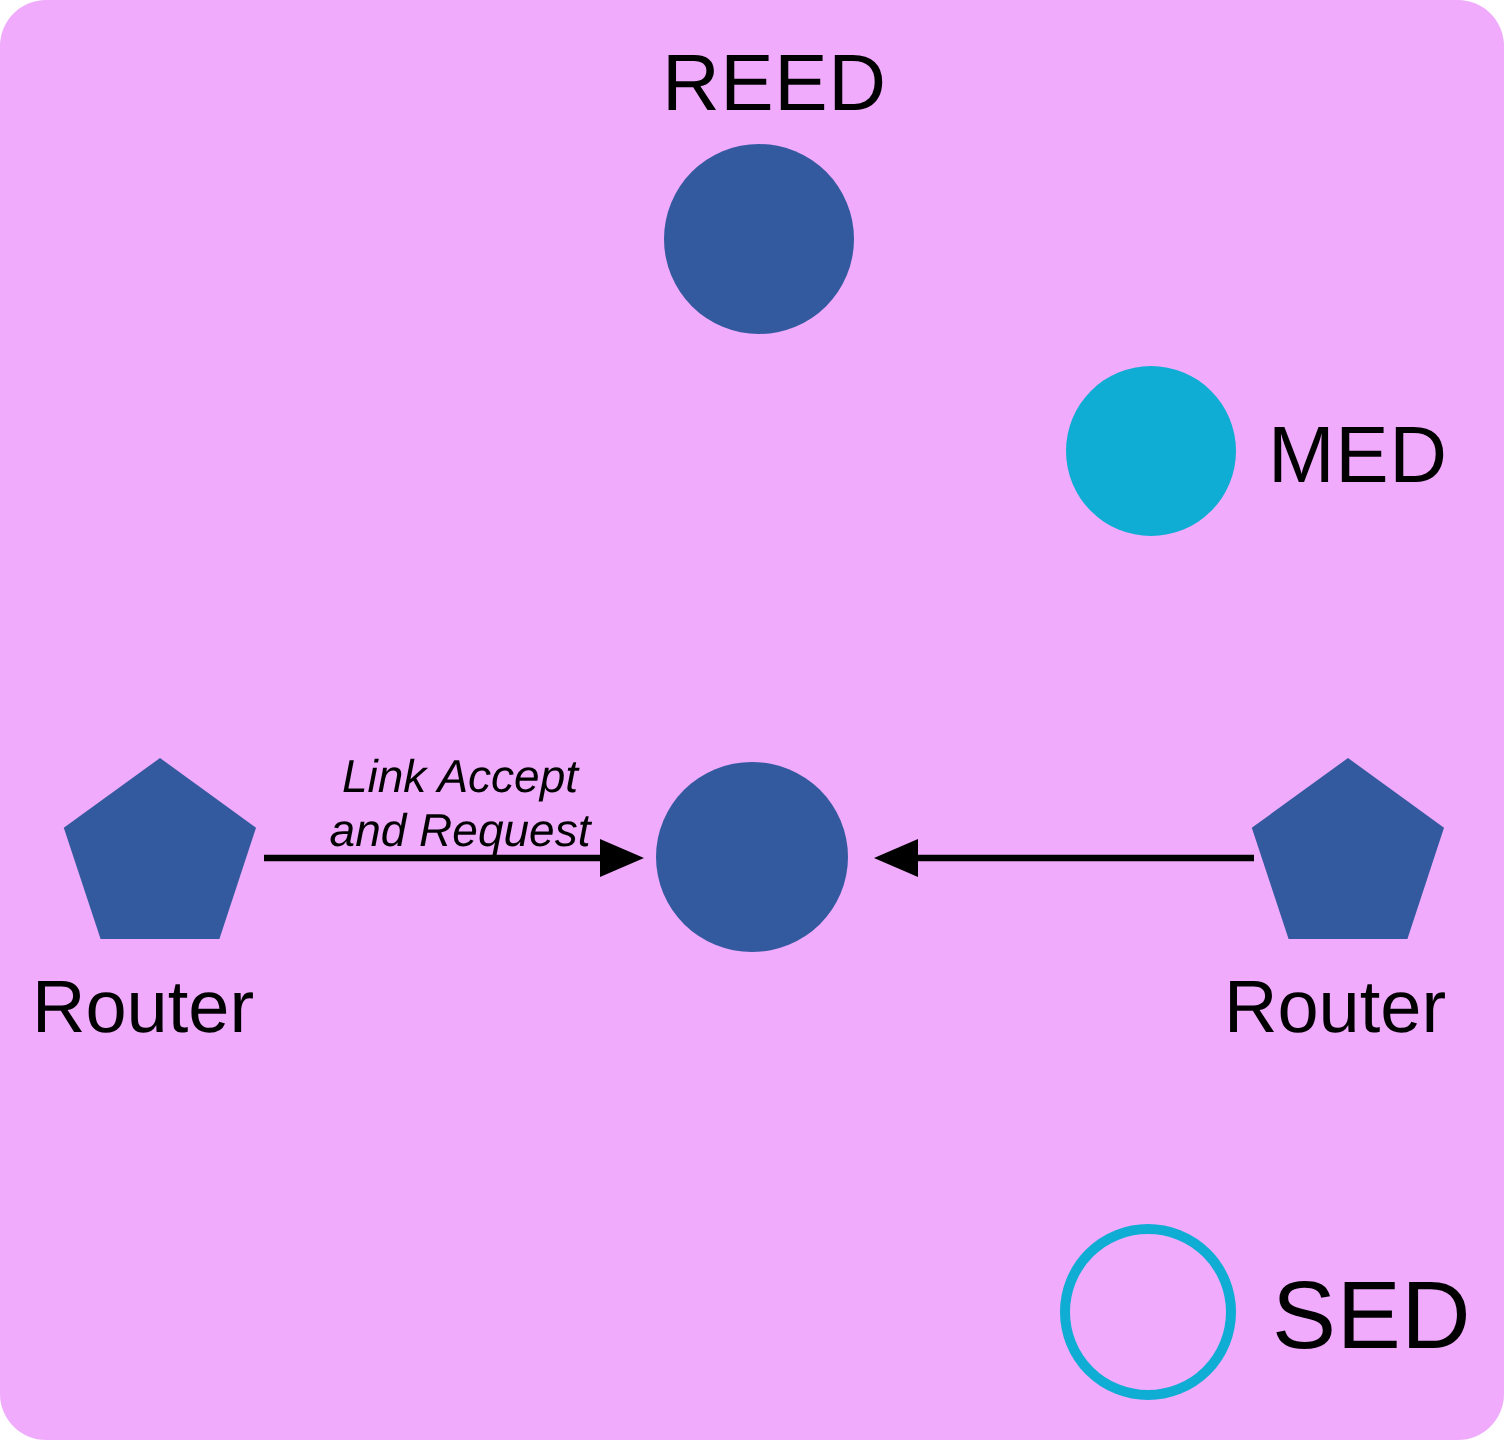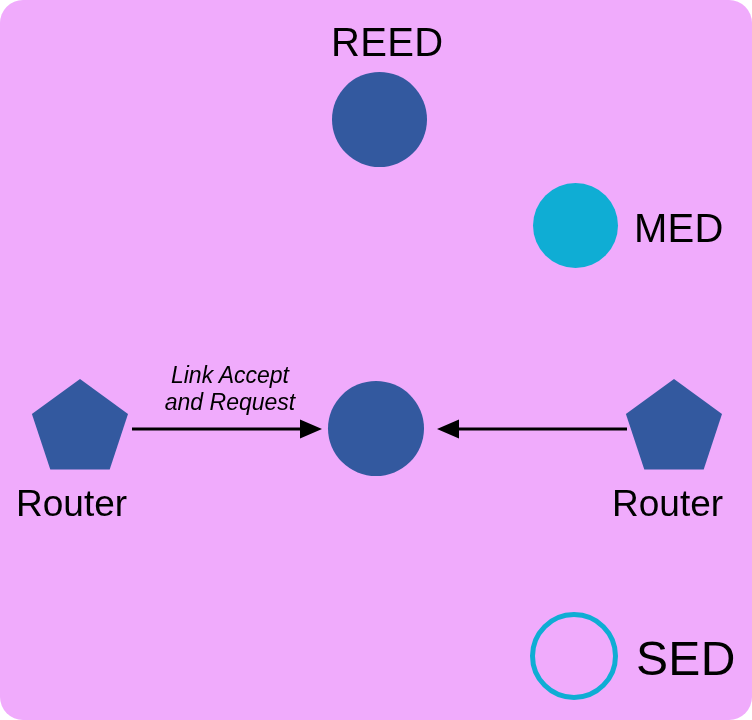--- a/index.html
+++ b/index.html
@@ -32,20 +32,21 @@
   }
   .edge-label {
     position: absolute;
     color: #000000;
     font-family: "Liberation Sans", sans-serif;
     font-style: italic;
     font-weight: 400;
     text-align: center;
     white-space: pre;
     line-height: 1.18;
+    margin-top: 13px;
   }
   .edge-svg {
     position: absolute;
     overflow: visible;
   }
 
   
   #reed-circle { left: 332px; top: 72px; width: 95px; height: 95px; border-radius: 50%; }
   #reed-label  { left: 331px; top: 22px; font-size: 40px; letter-spacing: 0.3px; }
 

